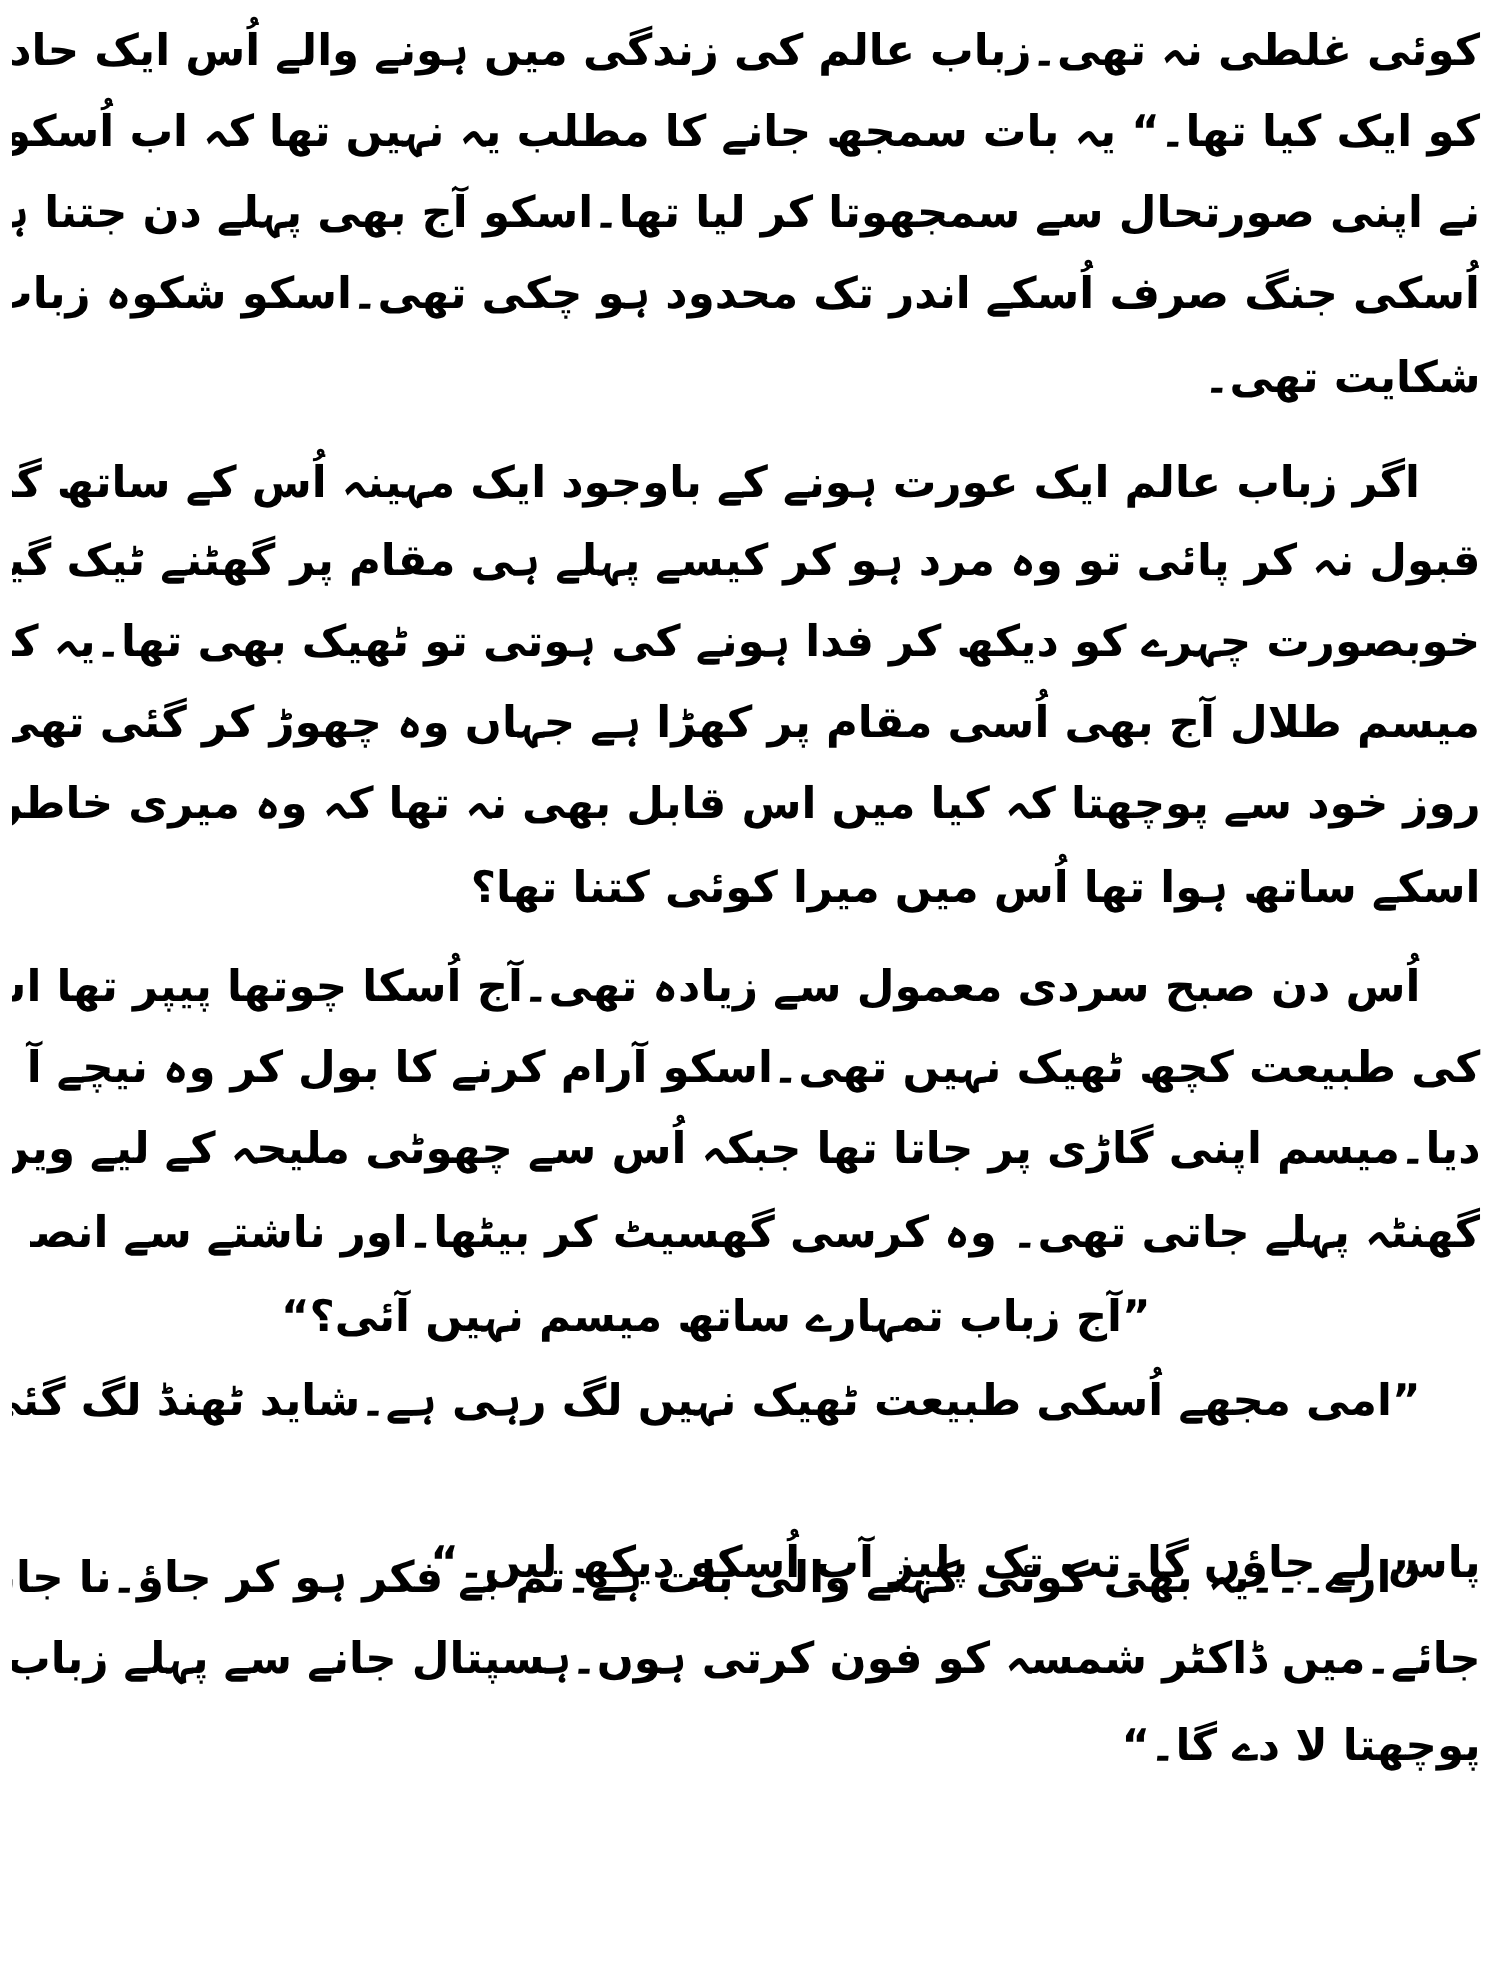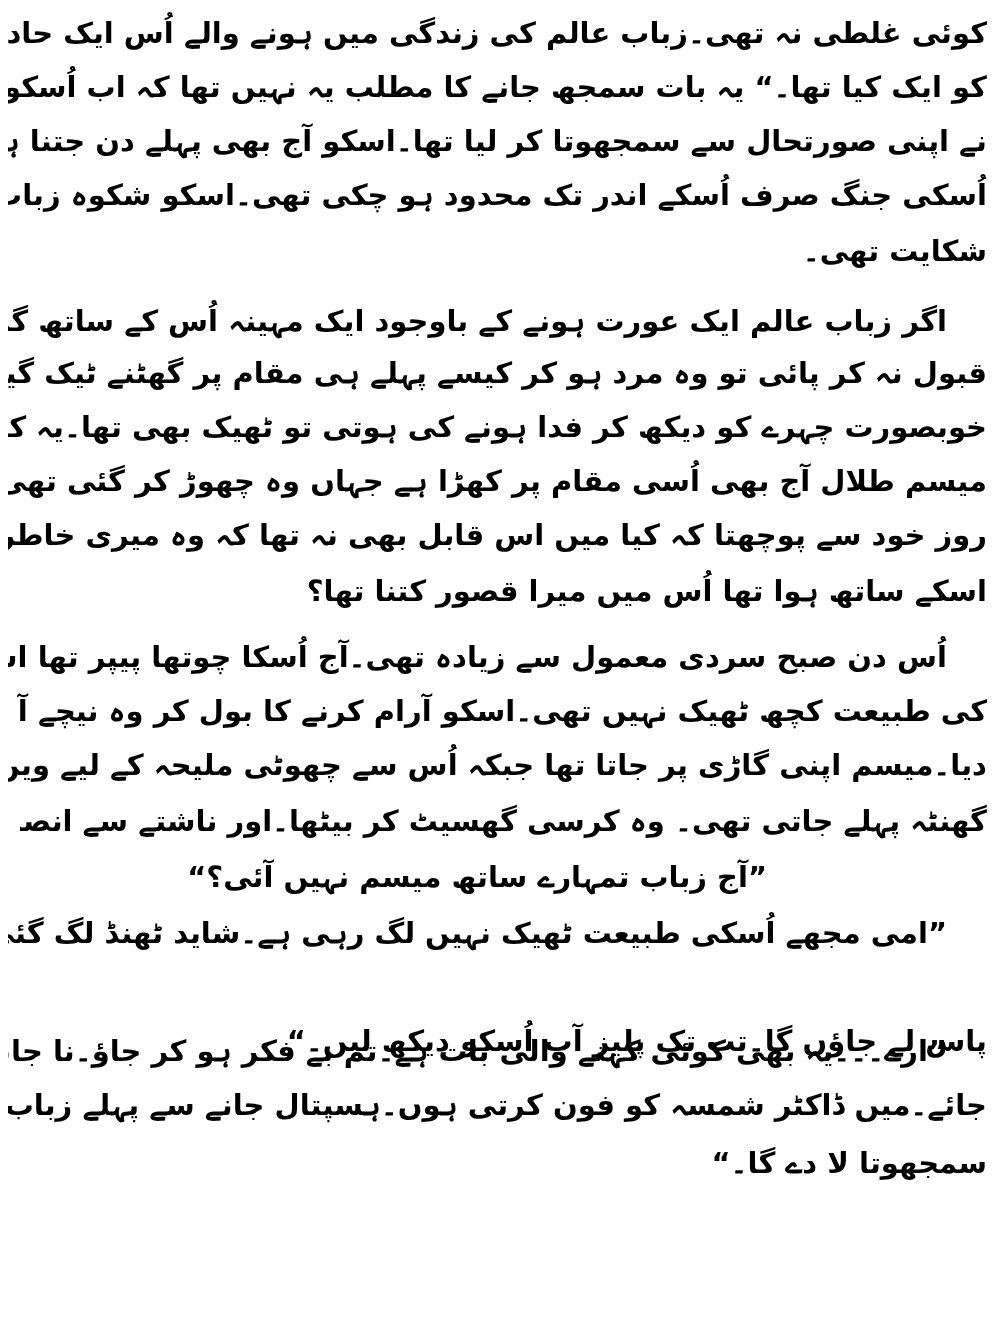--- a/index.html
+++ b/index.html
@@ -56,29 +56,29 @@
   <div class="line" style="top:58px">کو ایک کیا تھا۔“ یہ بات سمجھ جانے کا مطلب یہ نہیں تھا کہ اب اُسکو زباب پر غصہ آنا بند ہو گیا تھا یا میسم طلال</div>
   <div class="line" style="top:112px">نے اپنی صورتحال سے سمجھوتا کر لیا تھا۔اسکو آج بھی پہلے دن جتنا ہی غصہ تھا۔آخر کیا سوچ پر وہ یہ سب کر گئی۔اب</div>
   <div class="line" style="top:166px">اُسکی جنگ صرف اُسکے اندر تک محدود ہو چکی تھی۔اسکو شکوہ زباب عالم سے تو تھا ہی مگر اب خود اپنے آپ سے بھی</div>
   <div class="line last" style="top:222px">شکایت تھی۔</div>
 
   <div class="line indent" style="top:292px">اگر زباب عالم ایک عورت ہونے کے باوجود ایک مہینہ اُس کے ساتھ گزار کر بھی ذہنی اور دلی طور پر اُسکو</div>
   <div class="line" style="top:344px">قبول نہ کر پائی تو وہ مرد ہو کر کیسے پہلے ہی مقام پر گھٹنے ٹیک گیا۔چلو بات اگر زباب کی موجودگی میں اُسکے</div>
   <div class="line" style="top:398px">خوبصورت چہرے کو دیکھ کر فدا ہونے کی ہوتی تو ٹھیک بھی تھا۔یہ کیا کہ اُسکو چھوڑ کر گئے اتنا عرصہ بیت گیا اور</div>
   <div class="line" style="top:452px">میسم طلال آج بھی اُسی مقام پر کھڑا ہے جہاں وہ چھوڑ کر گئی تھی۔اگر عورت زیادہ کمپرومائز کرنا جانتی ہے تو وہ ہر</div>
   <div class="line" style="top:506px">روز خود سے پوچھتا کہ کیا میں اس قابل بھی نہ تھا کہ وہ میری خاطر اپنے آپ کو بدلنے کی کوشش کرتی۔کیا جو کچھ</div>
-  <div class="line last" style="top:562px">اسکے ساتھ ہوا تھا اُس میں میرا قصور کتنا تھا؟</div>
+  <div class="line last" style="top:562px">اسکے ساتھ ہوا تھا اُس میں میرا کوئی کتنا تھا؟</div>
 
   <div class="line indent" style="top:628px">اُس دن صبح سردی معمول سے زیادہ تھی۔آج اُسکا چوتھا پیپر تھا اس لیے صبح جلدی اُٹھ کر تیار ہو گیا۔زباب</div>
   <div class="line" style="top:682px">کی طبیعت کچھ ٹھیک نہیں تھی۔اسکو آرام کرنے کا بول کر وہ نیچے آ گیا۔خدیجہ بیگم نے اُسے دیکھتے ہی میز پر کھانا لگا</div>
   <div class="line" style="top:736px">دیا۔میسم اپنی گاڑی پر جاتا تھا جبکہ اُس سے چھوٹی ملیحہ کے لیے وین لگی ہوئی تھی۔اسلیے ملیحہ روز اُس سے آدھا</div>
   <div class="line last" style="top:792px">گھنٹہ پہلے جاتی تھی۔ وہ کرسی گھسیٹ کر بیٹھا۔اور ناشتے سے انصاف کرنا شروع کیا۔</div>
 
   <div class="line last dialog-indent" style="top:848px">”آج زباب تمہارے ساتھ میسم نہیں آئی؟“</div>
 
   <div class="line indent" style="top:904px">”امی مجھے اُسکی طبیعت ٹھیک نہیں لگ رہی ہے۔شاید ٹھنڈ لگ گئی ہے۔میں واپس آ جاؤں تو پھر ڈاکٹر کے</div>
   <div class="line last" style="top:1012px">پاس لے جاؤں گا۔تب تک پلیز آپ اُسکو دیکھ لیں۔“</div>
 
   <div class="line indent" style="top:1022px">”ارے۔۔۔یہ بھی کوئی کہنے والی بات ہے۔تم بے فکر ہو کر جاؤ۔نا جانے تمہیں آتے ہوئے کتنی دیر لگ</div>
   <div class="line" style="top:1076px">جائے۔میں ڈاکٹر شمسہ کو فون کرتی ہوں۔ہسپتال جانے سے پہلے زباب کو دیکھ جائیں۔دوا کی ضرورت ہوئی تو</div>
-  <div class="line last" style="top:1134px">سمجھوتا لا دے گا۔“</div>
+  <div class="line last" style="top:1134px">پوچھتا لا دے گا۔“</div>
 
 </div>
 
 </body></html>

